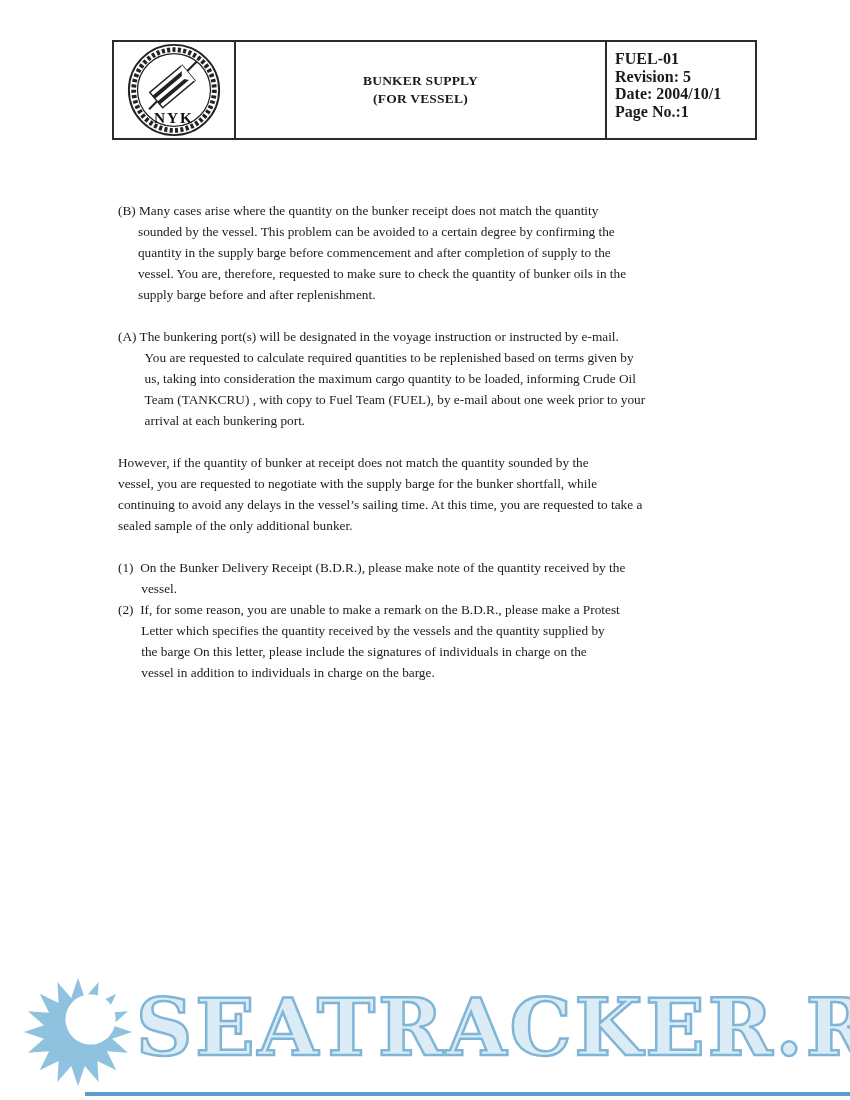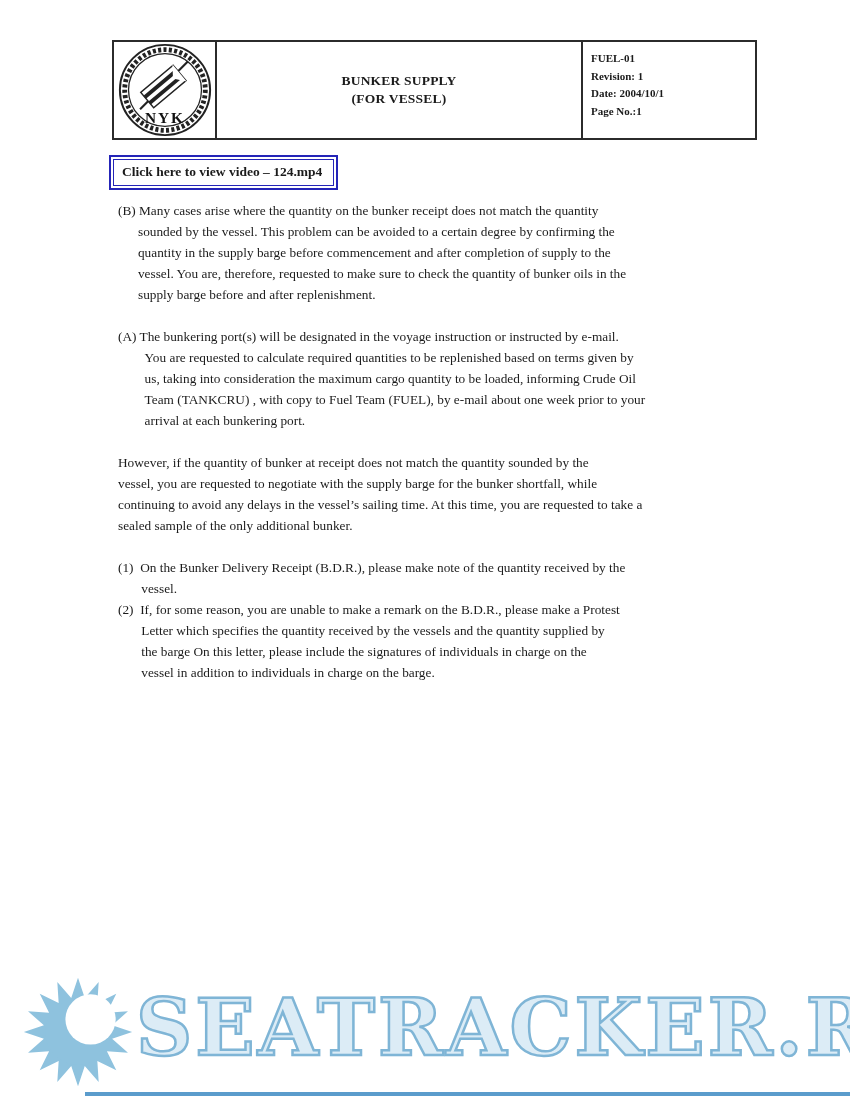--- a/index.html
+++ b/index.html
@@ -9,31 +9,31 @@
     margin:0 auto;
   }
 
   
   .header-table {
     position:absolute; left:112px; top:40px; width:645px; height:100px;
     border:2px solid #2b2b2b; box-sizing:border-box; display:flex; background:#fff;
   }
   .cell { box-sizing:border-box; }
   .cell-logo {
-    width:103px; border-right:2px solid #2b2b2b;
+    width:122px; border-right:2px solid #2b2b2b;
     display:flex; align-items:center; justify-content:center;
   }
   .cell-title {
     flex:1; border-right:2px solid #2b2b2b;
     display:flex; flex-direction:column; align-items:center; justify-content:center;
     font-weight:bold; font-size:13.5px; line-height:18px; letter-spacing:0.2px;
   }
   .cell-info {
-    width:172px; padding:8px 4px 0 8px;
-    font-weight:bold; font-size:11px; line-height:17.5px;
+    width:148px; padding:8px 4px 0 8px;
+    font-weight:bold; font-size:16px; line-height:17.5px;
   }
 
   
   .video-box {
     position:absolute; left:113px; top:159px;
     padding:4px 11px 5px 8px;
     font-weight:bold; font-size:13.5px;
     border:1px solid #2525b8;
     outline:2px solid #2525b8; outline-offset:2px;
     background:#fff; cursor:pointer; white-space:nowrap;
@@ -83,27 +83,26 @@
         </g>
         <text x="50" y="84" text-anchor="middle" font-size="16" font-weight="bold" fill="#111111" style="font-family:'Liberation Serif',serif; letter-spacing:2px;">NYK</text>
       </svg>
     </div>
     <div class="cell cell-title">
       <div>BUNKER SUPPLY</div>
       <div>(FOR VESSEL)</div>
     </div>
     <div class="cell cell-info">
       <div>FUEL-01</div>
-      <div>Revision: 1</div>
+      <div>Revision: 5</div>
       <div>Date: 2004/10/1</div>
       <div>Page No.:1</div>
     </div>
   </div>
 
-  <div class="video-box">Click here to view video – 124.mp4</div>
 
   <div class="body-text">
     <p class="para">(B) Many cases arise where the quantity on the bunker receipt does not match the quantity
       sounded by the vessel. This problem can be avoided to a certain degree by confirming the
       quantity in the supply barge before commencement and after completion of supply to the
       vessel. You are, therefore, requested to make sure to check the quantity of bunker oils in the
       supply barge before and after replenishment.</p>
     <p class="para">(A) The bunkering port(s) will be designated in the voyage instruction or instructed by e-mail.
         You are requested to calculate required quantities to be replenished based on terms given by
         us, taking into consideration the maximum cargo quantity to be loaded, informing Crude Oil

